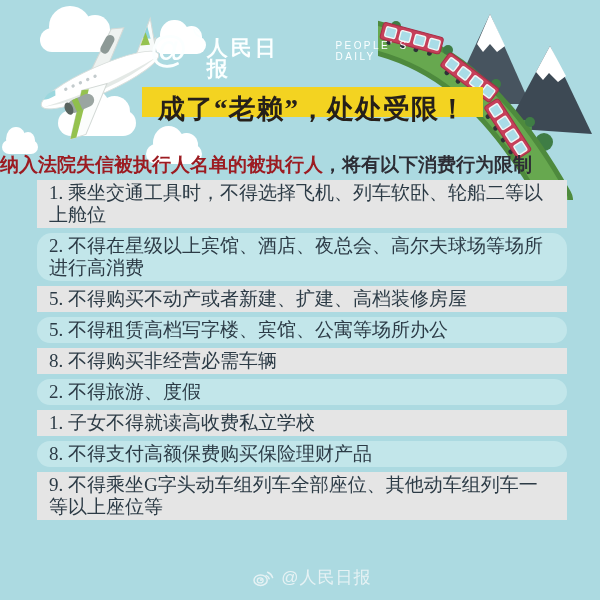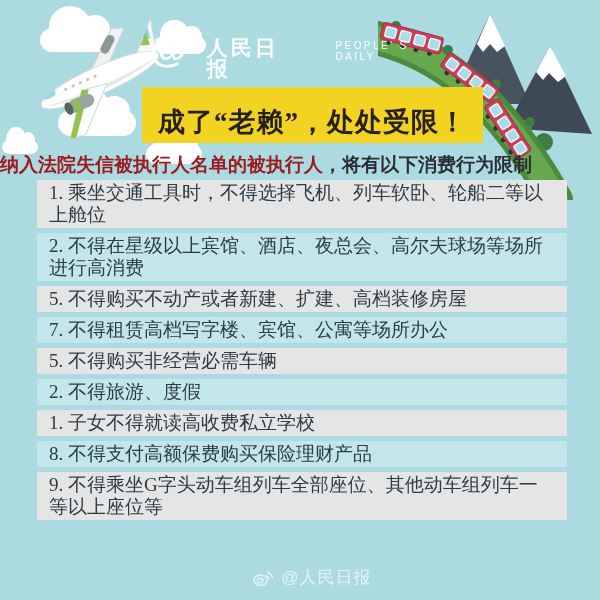--- a/index.html
+++ b/index.html
@@ -28,32 +28,32 @@
         font-size:38px;line-height:38px;}
   .logo .waves{margin-top:-3px;margin-left:-4px;}
   .logo-text{display:flex;flex-direction:row;margin-top:7px;
         font-family:"Liberation Sans",sans-serif;}
   .logo-name{font-weight:bold;font-size:21px;line-height:21px;letter-spacing:3px;}
   .logo-sub{font-size:10px;letter-spacing:2.4px;margin-top:3px;margin-left:36px;}
   
   .banner{position:absolute;left:142px;top:87px;height:30px;z-index:4;
         background:#f3d321;color:#26201a;
         font-size:27px;font-weight:bold;line-height:45px;
-        padding:13px 16px;letter-spacing:1px;white-space:nowrap;}
+        padding:0 16px;letter-spacing:1px;white-space:nowrap;}
   
   .intro{position:absolute;left:0;top:152px;width:504px;text-align:center;
         font-size:19px;font-weight:bold;z-index:3;white-space:nowrap;}
   .intro .hl{color:#9c1b21;}
   .intro .rest{color:#2d2d35;}
   
   .list{position:absolute;left:37px;top:180px;width:530px;z-index:3;
         font-size:19px;line-height:22px;color:#2c3b46;}
   .row{padding:2px 12px;margin-bottom:5px;}
   .row.stripe{background:#e5e5e5;}
-  .row.plain{background:#c2e6ea;}
+  .row.plain{background:#c2e6ea;border-radius:15px;}
   
   .footer{position:absolute;left:12px;top:566px;width:600px;z-index:3;
         display:flex;justify-content:center;align-items:center;gap:7px;
         color:#e6f2f4;font-family:"Liberation Sans",sans-serif;
         font-size:17px;letter-spacing:1px;}
 </style>
 </head>
 <body>
 
 <div class="page">
@@ -160,22 +160,22 @@
   <div class="banner">成了“老赖”，处处受限！</div>
 
   <div class="intro">
     <span class="hl">纳入法院失信被执行人名单的被执行人</span><span class="rest">，将有以下消费行为限制</span>
   </div>
 
   <div class="list">
     <div class="row stripe">1. 乘坐交通工具时，不得选择飞机、列车软卧、轮船二等以上舱位</div>
     <div class="row plain">2. 不得在星级以上宾馆、酒店、夜总会、高尔夫球场等场所进行高消费</div>
     <div class="row stripe">5. 不得购买不动产或者新建、扩建、高档装修房屋</div>
-    <div class="row plain">7. 不得租赁高档写字楼、宾馆、公寓等场所办公</div>
-    <div class="row stripe">5. 不得购买非经营必需车辆</div>
+    <div class="row plain">5. 不得租赁高档写字楼、宾馆、公寓等场所办公</div>
+    <div class="row stripe">8. 不得购买非经营必需车辆</div>
     <div class="row plain">2. 不得旅游、度假</div>
     <div class="row stripe">1. 子女不得就读高收费私立学校</div>
     <div class="row plain">8. 不得支付高额保费购买保险理财产品</div>
     <div class="row stripe">9. 不得乘坐G字头动车组列车全部座位、其他动车组列车一等以上座位等</div>
   </div>
 
   <div class="footer">
     <svg width="22" height="18" viewBox="0 0 22 18">
       <ellipse cx="8.6" cy="11.2" rx="6.6" ry="5.2" fill="none" stroke="#e6f2f4" stroke-width="1.5"></ellipse>
       <ellipse cx="8.2" cy="11.4" rx="2.9" ry="2.5" fill="none" stroke="#e6f2f4" stroke-width="1.3"></ellipse>

